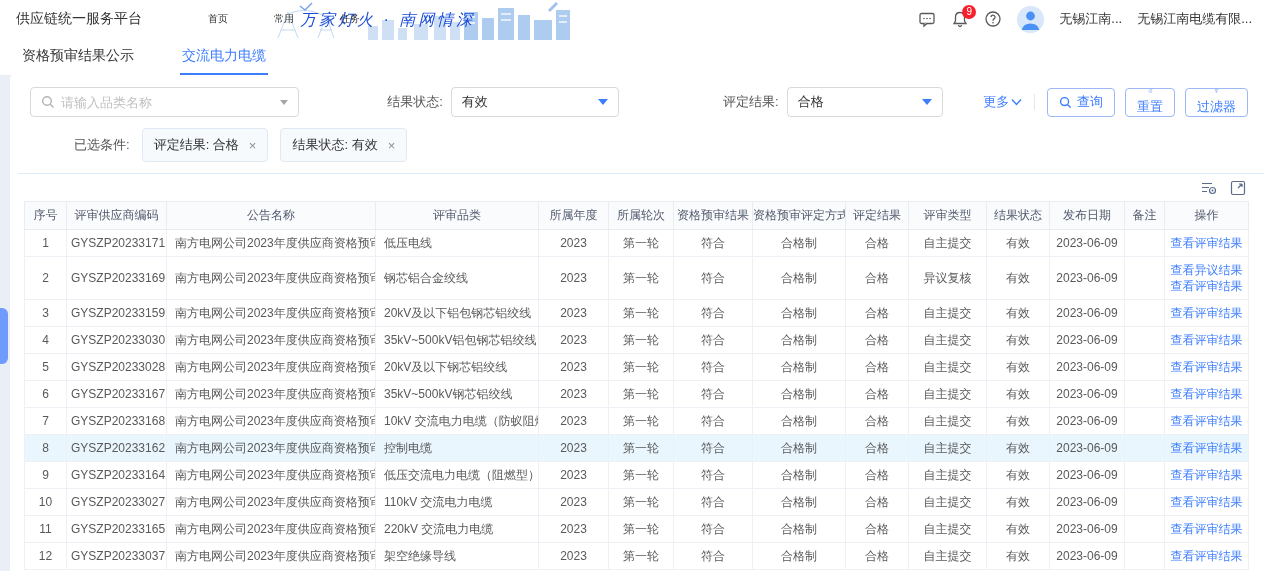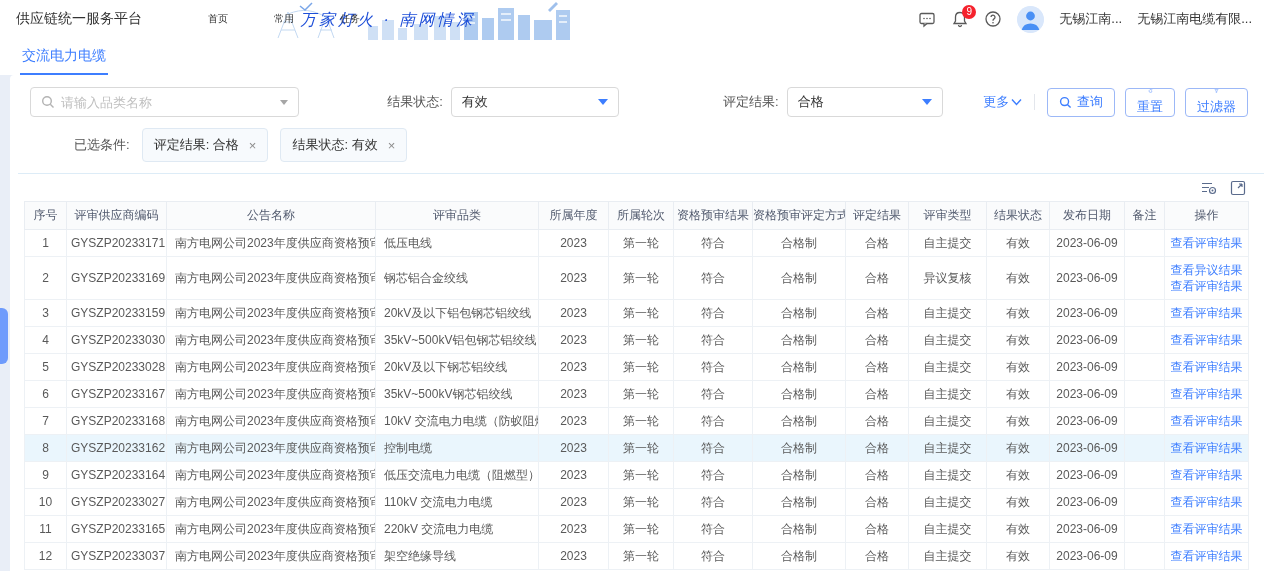--- a/index.html
+++ b/index.html
@@ -165,20 +165,21 @@
         <circle cx="13.5" cy="10" r="4.4" fill="#4a90f5"></circle>
         <path d="M4.5 24 a9.5 9.5 0 0 1 18 0 z" fill="#4a90f5"></path>
       </svg>
     </div>
     <div class="uname">无锡江南...</div>
     <div class="cname">无锡江南电缆有限...</div>
   </div>
 </div>
 
 <div class="tabbar">
+    <div class="tab">资格预审结果公示</div>
     <div class="tab active">交流电力电缆</div>
   </div>
 
 <div class="content">
   <div class="left-handle"></div>
 
   <div class="panel">
 
     <div class="filter-row">
       <div class="search-box">

